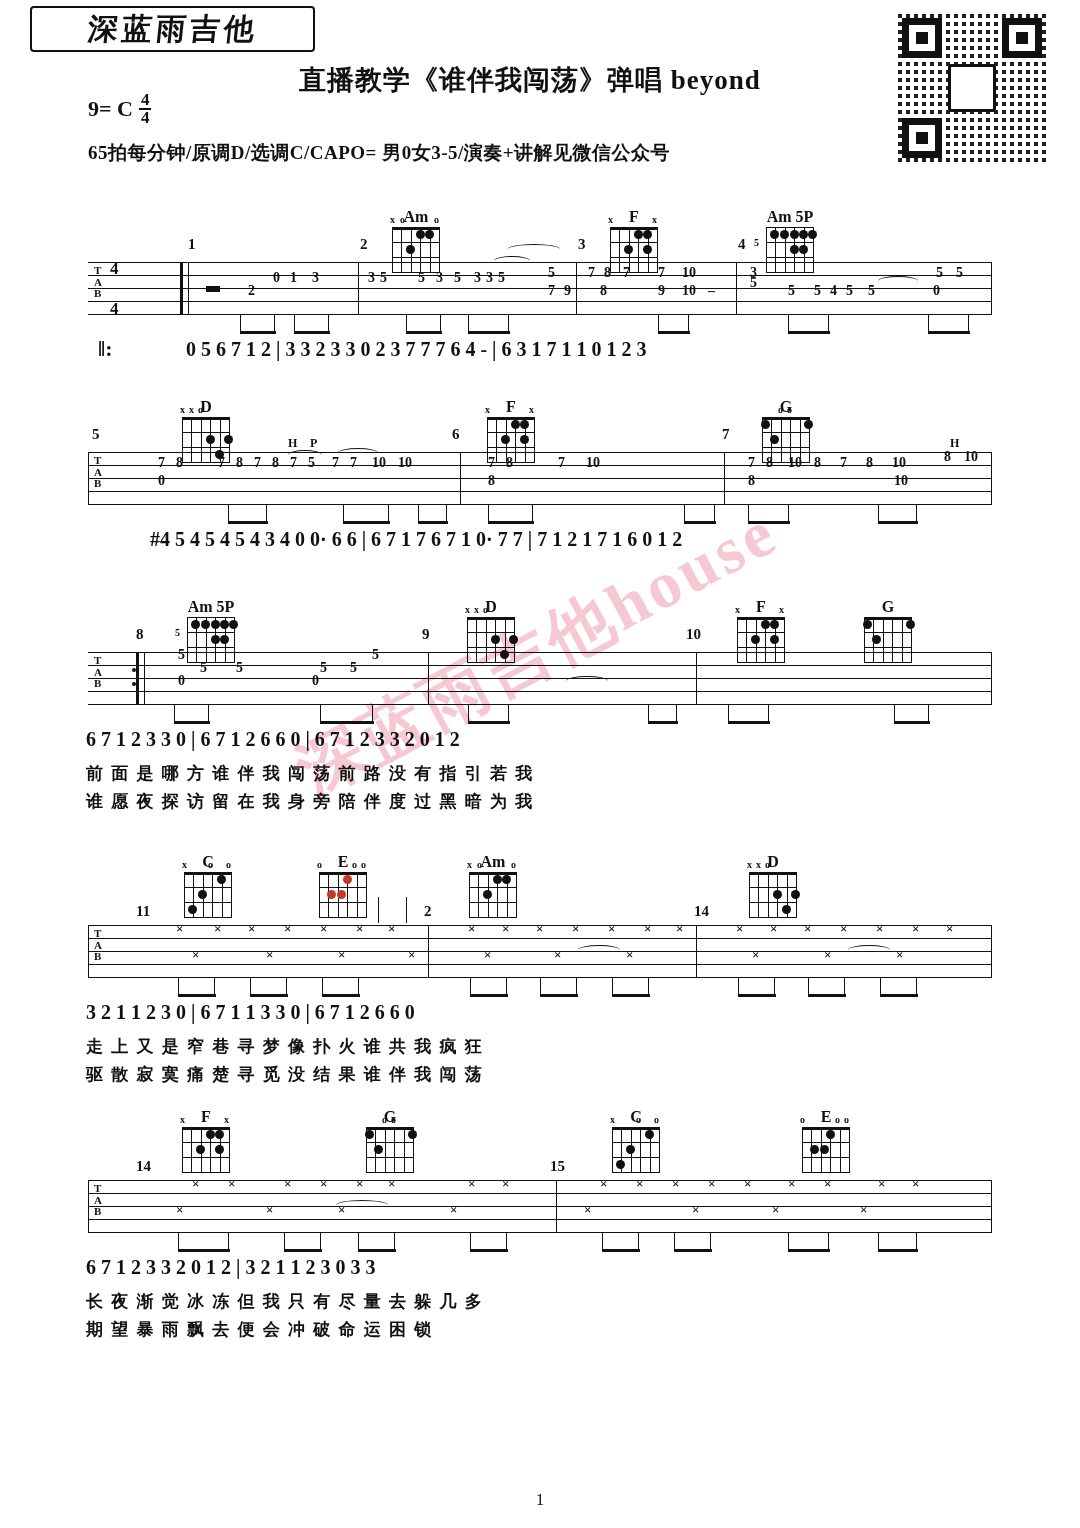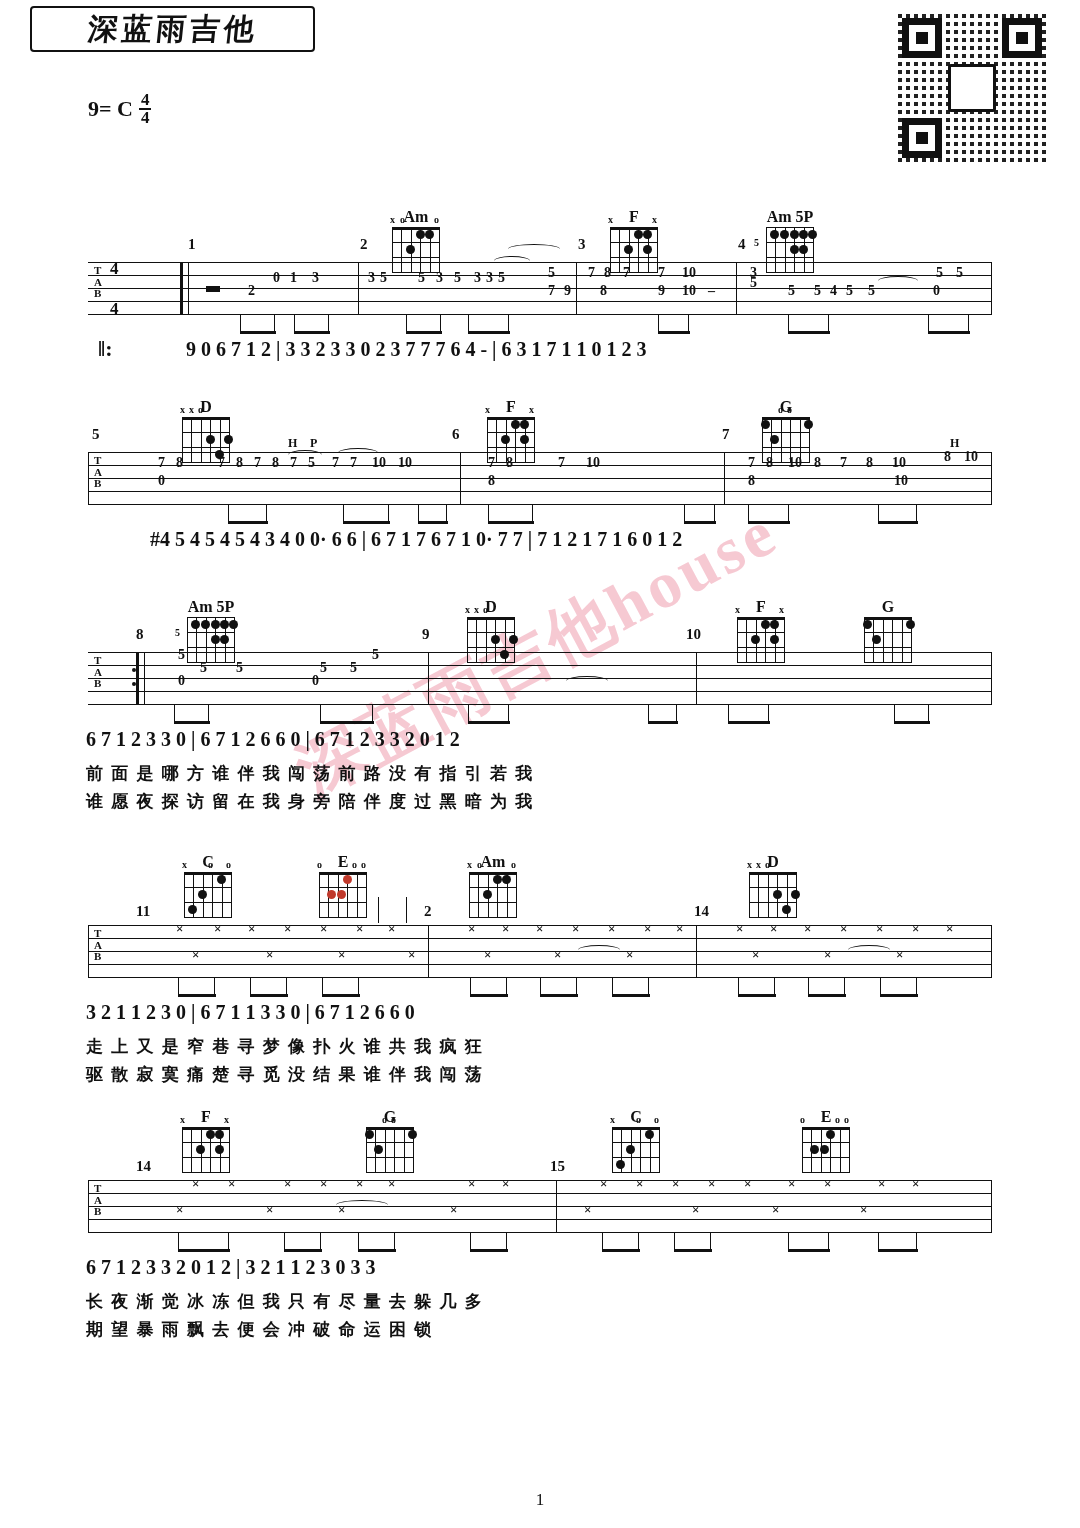--- a/index.html
+++ b/index.html
@@ -120,29 +120,31 @@
 </head>
 <body>
 
 <div class="page">
 
   <div class="logo">
     <span class="logo-inner">深蓝雨吉他</span>
   </div>
 
 
+  <div class="title">直播教学《谁伴我闯荡》弹唱 beyond</div>
 
   <div class="keyline">
     <span>9= C</span>
     <span class="timesig">
       <span class="num">4</span>
       <span>4</span>
     </span>
   </div>
 
+  <div class="meta">65拍每分钟/原调D/选调C/CAPO= 男0女3-5/演奏+讲解见微信公众号</div>
 
   <div class="qr">
     <span class="pos p1">
         <i></i>
       </span>
     <span class="pos p2">
         <i></i>
       </span>
     <span class="pos p3">
         <i></i>
@@ -300,21 +302,21 @@
       <span class="beam" style="left:700px; top:69px; width:42px;"></span>
       <span class="stem" style="left:840px; top:52px; height:20px;"></span>
       <span class="stem" style="left:880px; top:52px; height:20px;"></span>
       <span class="beam" style="left:840px; top:69px; width:42px;"></span>
 
       <span class="slur" style="left:406px; top:-6px; width:36px;"></span>
       <span class="slur" style="left:790px; top:14px; width:40px;"></span>
       <span class="slur" style="left:420px; top:-18px; width:52px;"></span>
     </div>
 
-    <div class="mel" style="left:186px; top:138px;">9 0 6 7 1 2 | 3  3 2 3 3 0 2 3  7 7 7 6 4  -  | 6 3 1 7 1 1  0 1 2 3</div>
+    <div class="mel" style="left:186px; top:138px;">0 5 6 7 1 2 | 3  3 2 3 3 0 2 3  7 7 7 6 4  -  | 6 3 1 7 1 1  0 1 2 3</div>
     <span style="position:absolute; left:98px; top:136px; font-size:22px; font-weight:bold;">‖:</span>
   </div>
 
   <div class="system" style="top:390px;">
 
     <div class="chord" style="left:178px; top:8px;">
       <div class="name">D</div>
       <div class="grid">
         <span class="h nut" style="top:0"></span>
           <span class="h" style="top:15px"></span>

